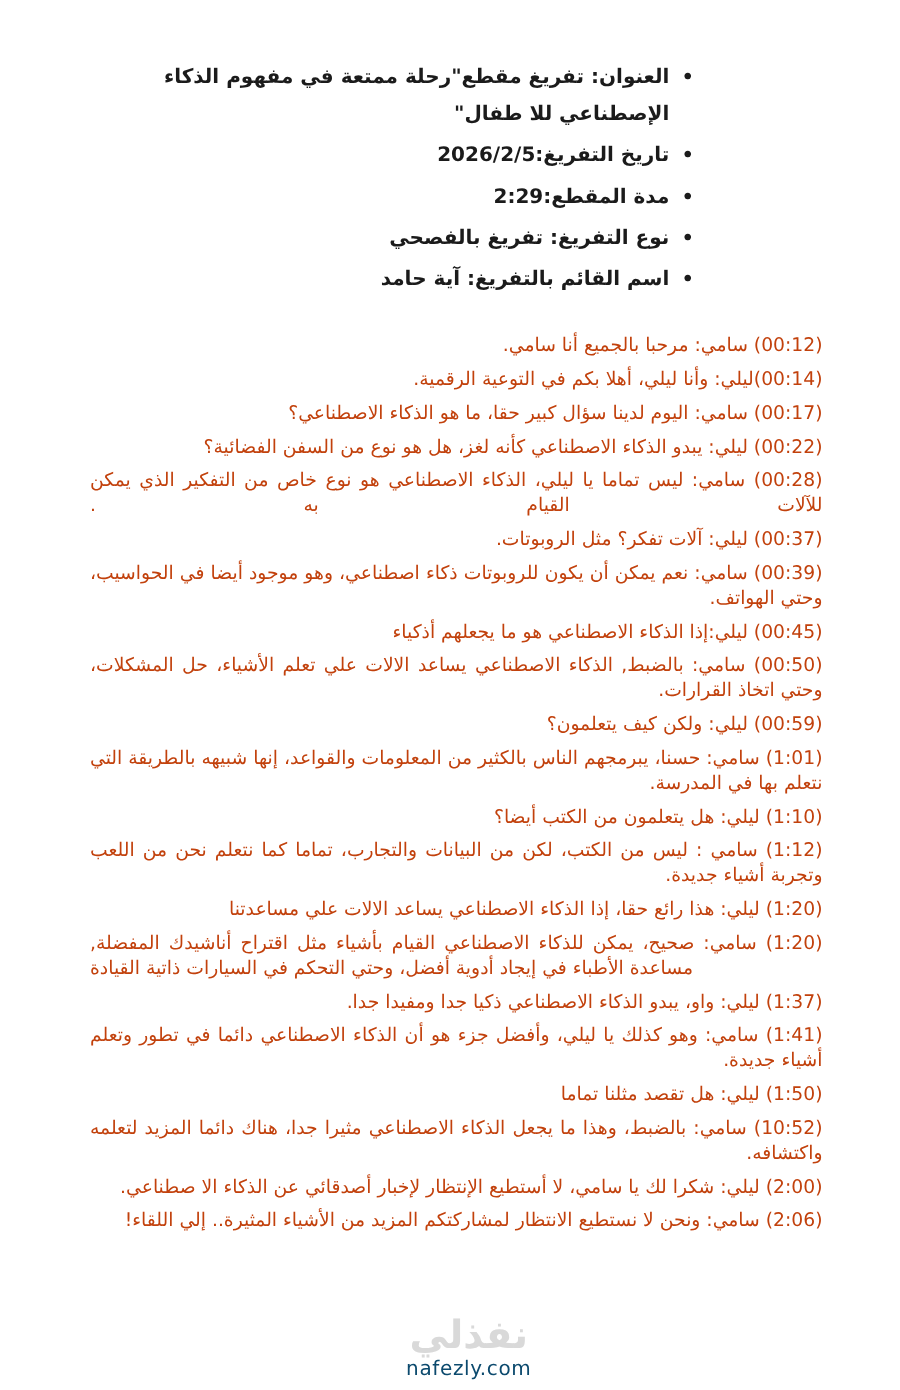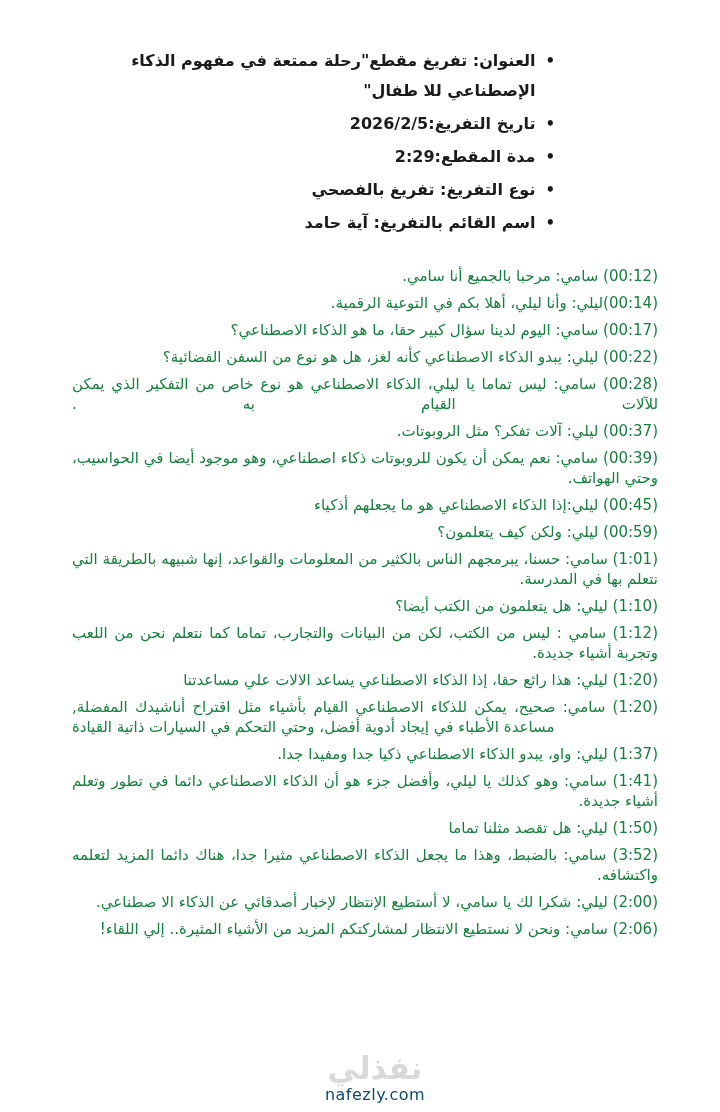--- a/index.html
+++ b/index.html
@@ -47,21 +47,21 @@
   
   .transcript {
     margin-top: 28px;
     font-size: 15px;
   }
   .tline {
     margin: 0 0 7px 0;
     line-height: 20px;
     text-align: justify;
     text-align-last: right;
-    color: #15803d;
+    color: #c2410c;
   }
   .tline.last-stretch { text-align-last: justify; }
   .tline.last-left    { text-align-last: left; }
   
   .watermark {
     position: absolute;
     left: 0;
     right: 0;
     top: 1050px;
     display: flex;
@@ -112,30 +112,31 @@
     </ul>
   <div class="transcript" id="transcript">
       <p class="tline">(00:12) سامي: مرحبا بالجميع أنا سامي.</p>
       <p class="tline">(00:14)ليلي: وأنا ليلي، أهلا بكم في التوعية الرقمية.</p>
       <p class="tline">(00:17) سامي: اليوم لدينا سؤال كبير حقا، ما هو الذكاء الاصطناعي؟</p>
       <p class="tline">(00:22) ليلي: يبدو الذكاء الاصطناعي كأنه لغز، هل هو نوع من السفن الفضائية؟</p>
       <p class="tline last-stretch">(00:28) سامي: ليس تماما يا ليلي، الذكاء الاصطناعي هو نوع خاص من التفكير الذي يمكن للآلات القيام به .</p>
       <p class="tline">(00:37) ليلي: آلات تفكر؟ مثل الروبوتات.</p>
       <p class="tline">(00:39) سامي: نعم يمكن أن يكون للروبوتات ذكاء اصطناعي، وهو موجود أيضا في الحواسيب، وحتي الهواتف.</p>
       <p class="tline">(00:45) ليلي:إذا الذكاء الاصطناعي هو ما يجعلهم أذكياء</p>
+      <p class="tline">(00:50) سامي: بالضبط, الذكاء الاصطناعي يساعد الالات علي تعلم الأشياء، حل المشكلات، وحتي اتخاذ القرارات.</p>
       <p class="tline">(00:59) ليلي: ولكن كيف  يتعلمون؟</p>
       <p class="tline">(1:01) سامي: حسنا، يبرمجهم الناس بالكثير من المعلومات والقواعد، إنها شبيهه بالطريقة التي نتعلم بها في المدرسة.</p>
       <p class="tline">(1:10) ليلي: هل يتعلمون من الكتب أيضا؟</p>
       <p class="tline">(1:12) سامي : ليس من الكتب، لكن من البيانات والتجارب، تماما كما نتعلم نحن من اللعب وتجربة أشياء جديدة.</p>
       <p class="tline">(1:20) ليلي: هذا رائع حقا، إذا الذكاء الاصطناعي يساعد الالات علي مساعدتنا</p>
       <p class="tline last-left">(1:20) سامي: صحيح، يمكن للذكاء الاصطناعي القيام بأشياء مثل اقتراح أناشيدك المفضلة, مساعدة الأطباء في إيجاد أدوية أفضل، وحتي التحكم في السيارات ذاتية القيادة</p>
       <p class="tline">(1:37) ليلي: واو، يبدو الذكاء الاصطناعي ذكيا جدا ومفيدا جدا.</p>
       <p class="tline">(1:41) سامي: وهو كذلك يا ليلي، وأفضل جزء هو أن الذكاء الاصطناعي دائما في تطور وتعلم أشياء جديدة.</p>
       <p class="tline">(1:50) ليلي: هل تقصد مثلنا تماما</p>
-      <p class="tline">(3:52) سامي: بالضبط، وهذا ما يجعل الذكاء الاصطناعي مثيرا جدا، هناك دائما المزيد لتعلمه واكتشافه.</p>
+      <p class="tline">(10:52) سامي: بالضبط، وهذا ما يجعل الذكاء الاصطناعي مثيرا جدا، هناك دائما المزيد لتعلمه واكتشافه.</p>
       <p class="tline">(2:00) ليلي: شكرا لك يا سامي، لا أستطيع الإنتظار لإخبار أصدقائي عن الذكاء الا صطناعي.</p>
       <p class="tline">(2:06) سامي: ونحن لا نستطيع الانتظار لمشاركتكم المزيد من الأشياء المثيرة.. إلي اللقاء!</p>
     </div>
 </div>
 
 <div class="watermark">
   <div class="wm-logo">نفذلي</div>
   <div class="wm-site">nafezly.com</div>
 </div>
 

